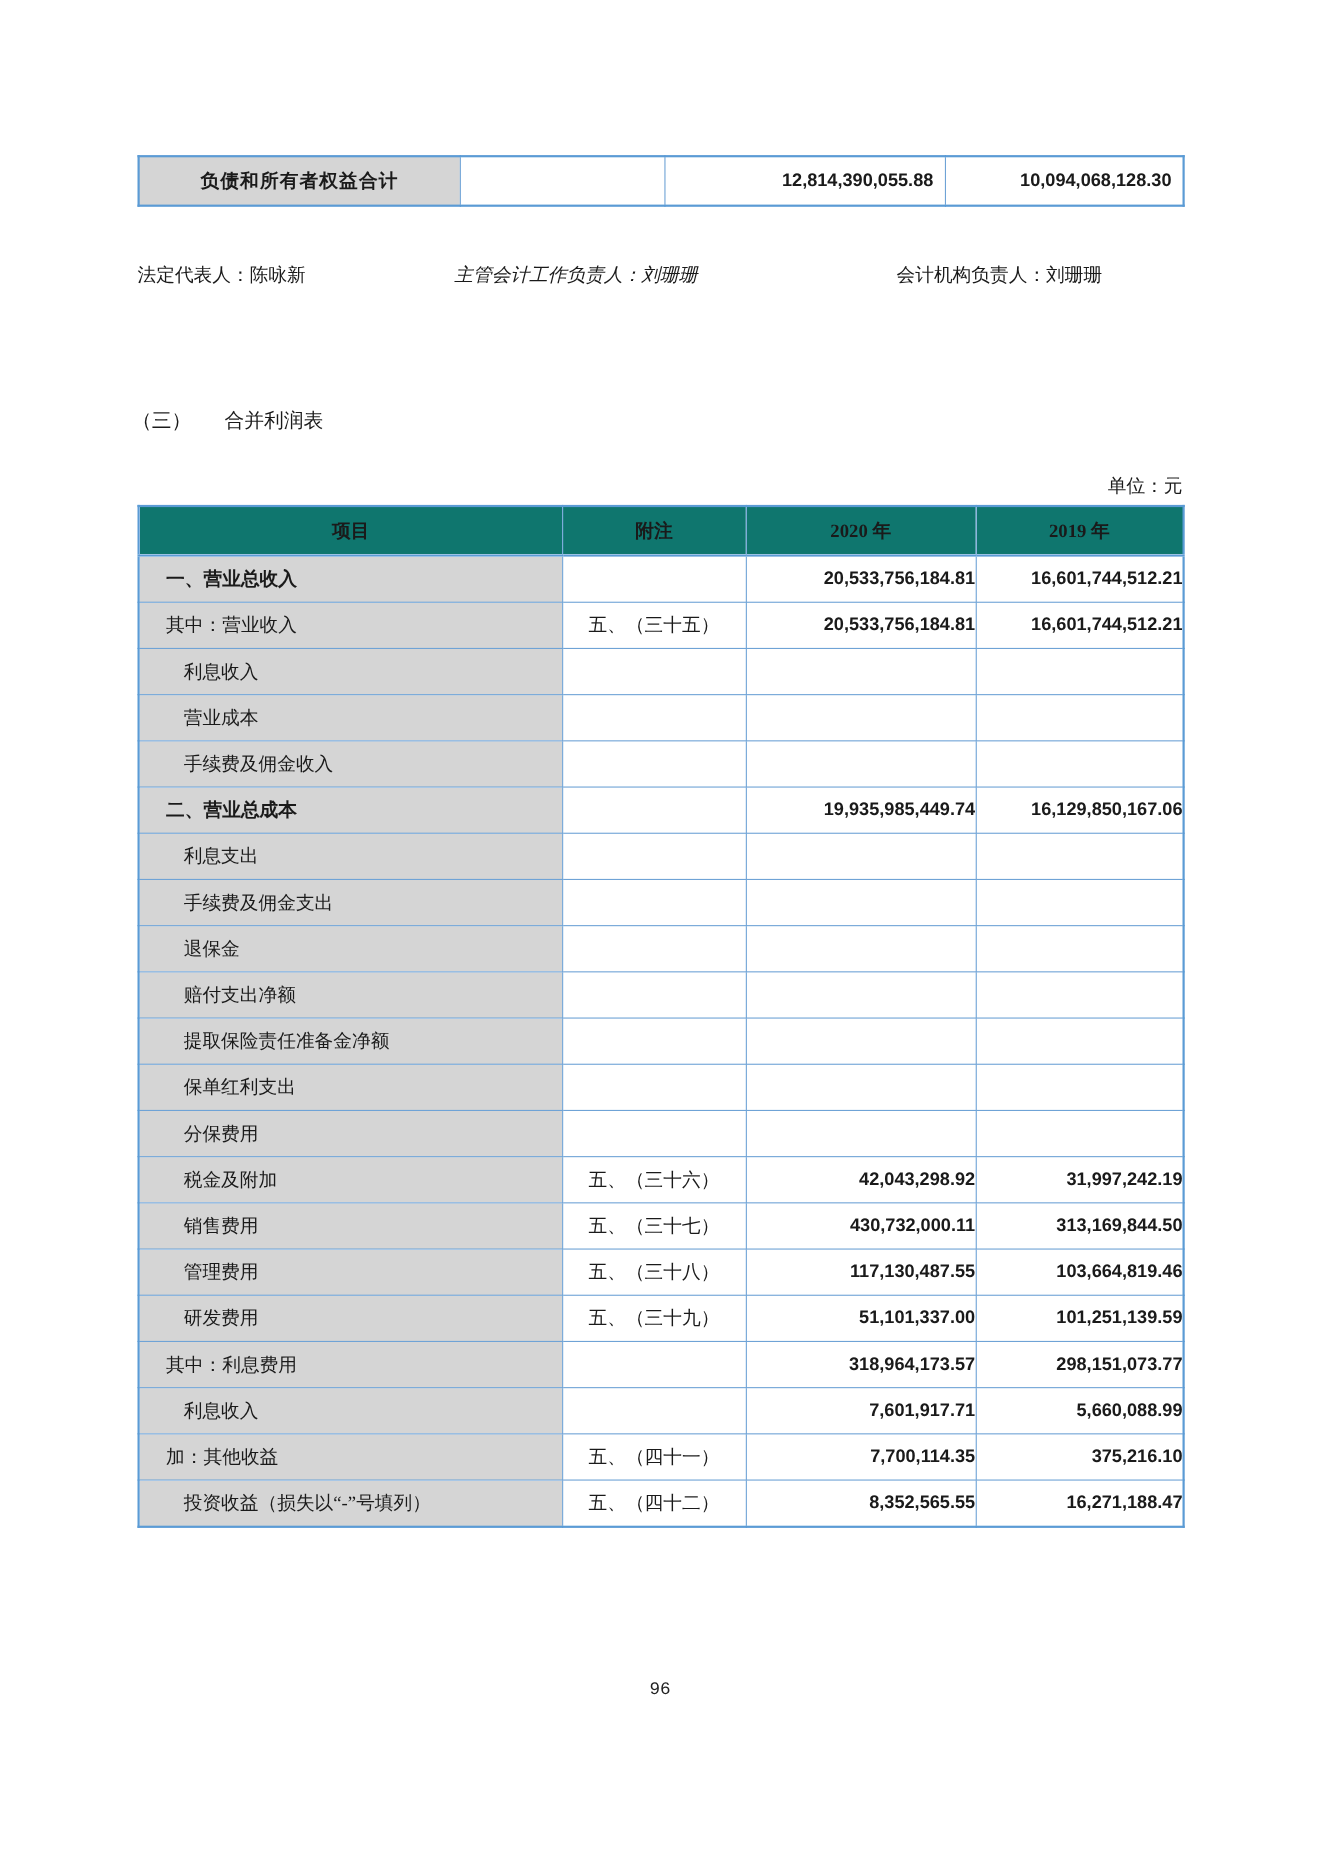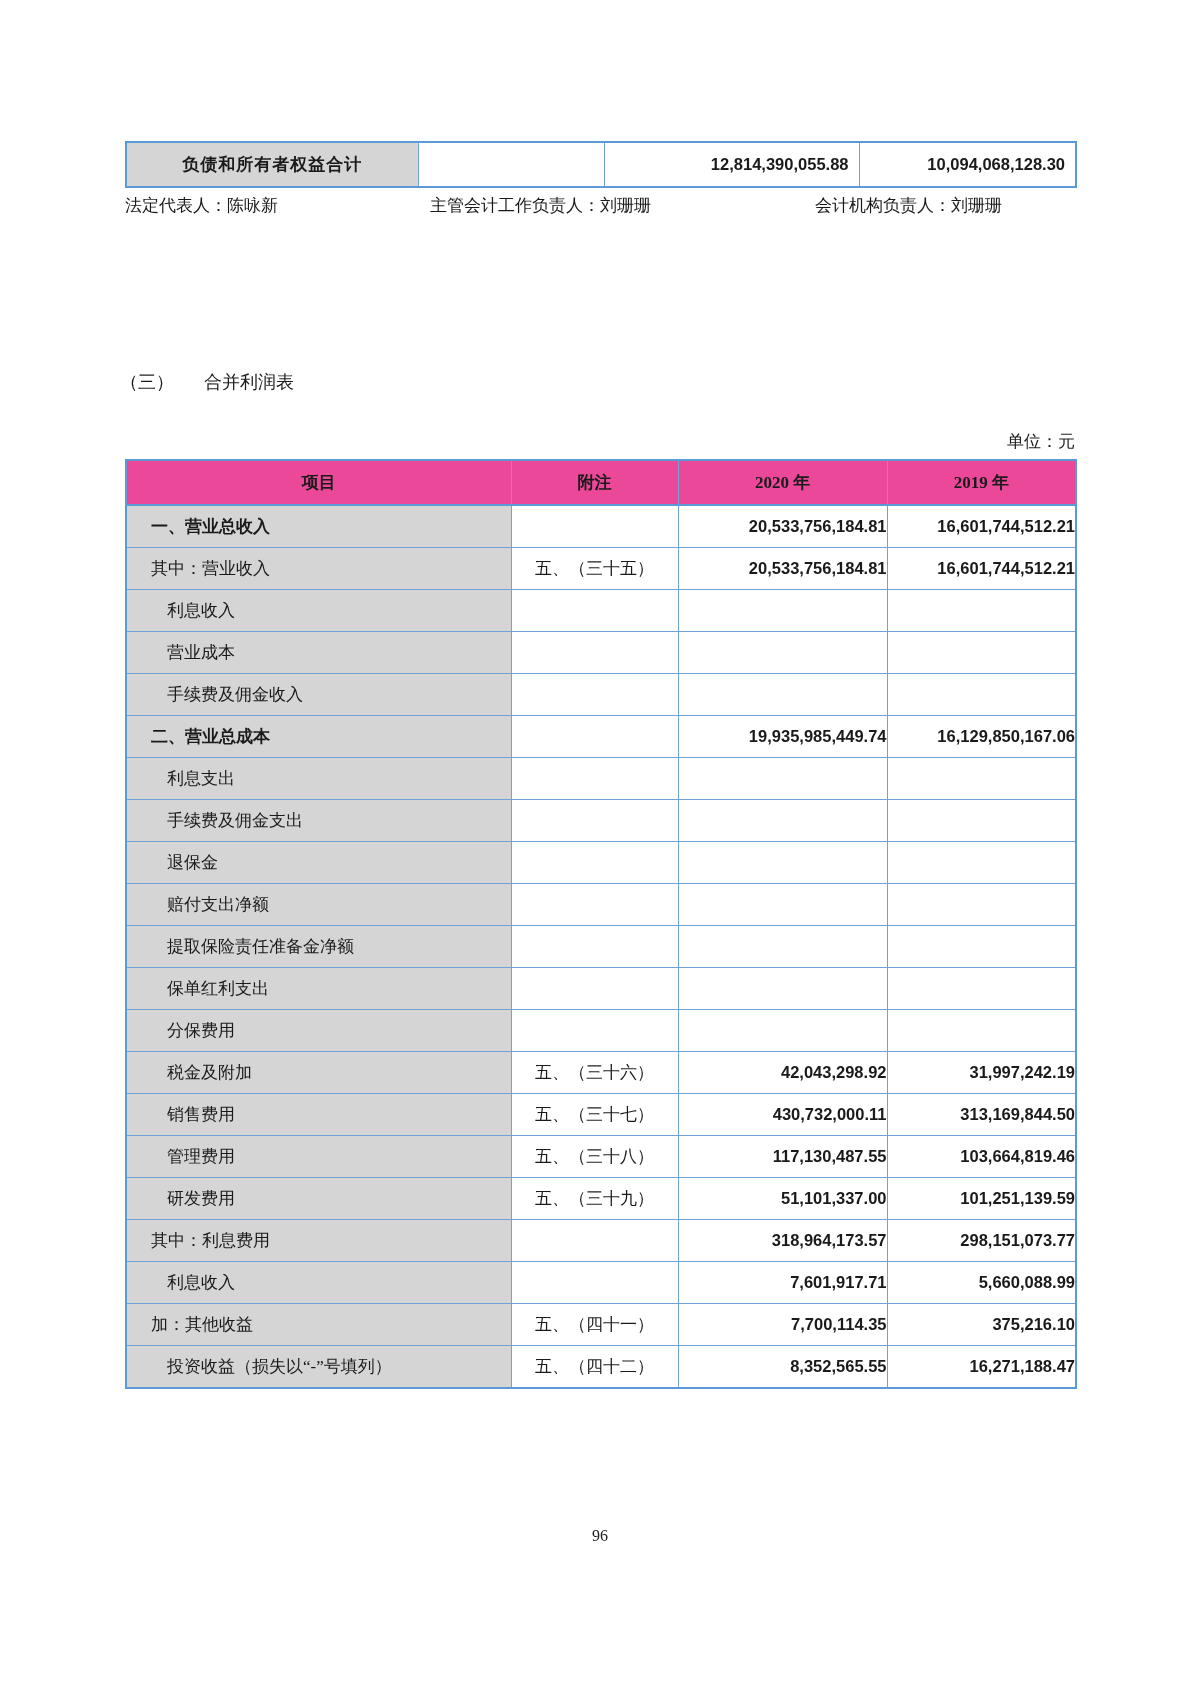--- a/index.html
+++ b/index.html
@@ -13,46 +13,46 @@
   
   .top-table{top:141px;left:125px;width:1128px;}
   .top-table table{border-collapse:collapse;table-layout:fixed;width:950px;border:2px solid #5B9BD5;}
   .top-table td{border:1px solid #6FA3D6;height:43px;padding:0;}
   .top-table .lbl{background:#D5D5D5;text-align:center;font-weight:bold;letter-spacing:1px;}
   .num{font-family:"Liberation Sans","DejaVu Sans",sans-serif;font-weight:600;font-size:16.5px;}
   td.c-num{text-align:right;padding-right:10px;padding-left:24px;}
 
   
   .signatures{top:194px;left:125px;width:950px;height:26px;}
-  .signatures span{position:absolute;white-space:nowrap;}
+  .signatures span{position:absolute;white-space:nowrap;margin-top:44px;}
   .sig-1{left:0;}
-  .sig-2{left:305px;}
+  .sig-2{left:288px;font-style:italic;}
   .sig-3{left:690px;}
 
   
   .section-heading{top:370px;left:120px;font-weight:normal;font-size:18px;}
   .section-heading .idx{margin-right:30px;}
   .unit-line{top:430px;right:125px;text-align:right;}
 
   
   .main-table{top:459px;left:125px;}
   .main-table table{border-collapse:collapse;table-layout:fixed;width:950px;border:2px solid #5B9BD5;}
   .main-table th,.main-table td{border:1px solid #6FA3D6;height:41px;padding:0;overflow:hidden;white-space:nowrap;}
-  .main-table th{background:#ec4899;font-weight:bold;text-align:center;font-size:17px;}
+  .main-table th{background:#0f766e;font-weight:bold;text-align:center;font-size:17px;}
   .main-table thead th{border-bottom:2px solid #5B9BD5;height:43px;}
   .main-table td.c-label{background:#D5D5D5;text-align:left;padding-left:24px;}
   .main-table td.c-label.indent{padding-left:40px;}
   .main-table tr.bold-row td.c-label{font-weight:bold;}
   .main-table td.c-note{text-align:center;}
   .col-1{width:385px;}.col-2{width:167px;}.col-3{width:209px;}.col-4{width:189px;}
   .tcol-1{width:292px;}.tcol-2{width:186px;}.tcol-3{width:255px;}.tcol-4{width:217px;}
 
   
   .page-number{top:1527px;left:125px;width:950px;text-align:center;
-    font-family:Liberation Serif, serif;font-size:16px;color:#222;}
+    font-family:Liberation Mono, monospace;font-size:16px;color:#222;}
 </style>
 </head>
 <body>
 
 <div class="abs top-table">
   <table>
     <colgroup>
         <col class="tcol-1">
         <col class="tcol-2">
         <col class="tcol-3">

